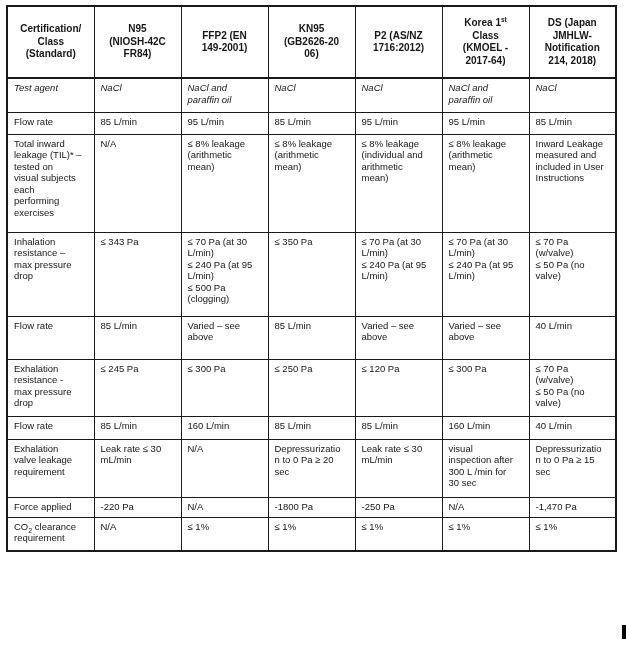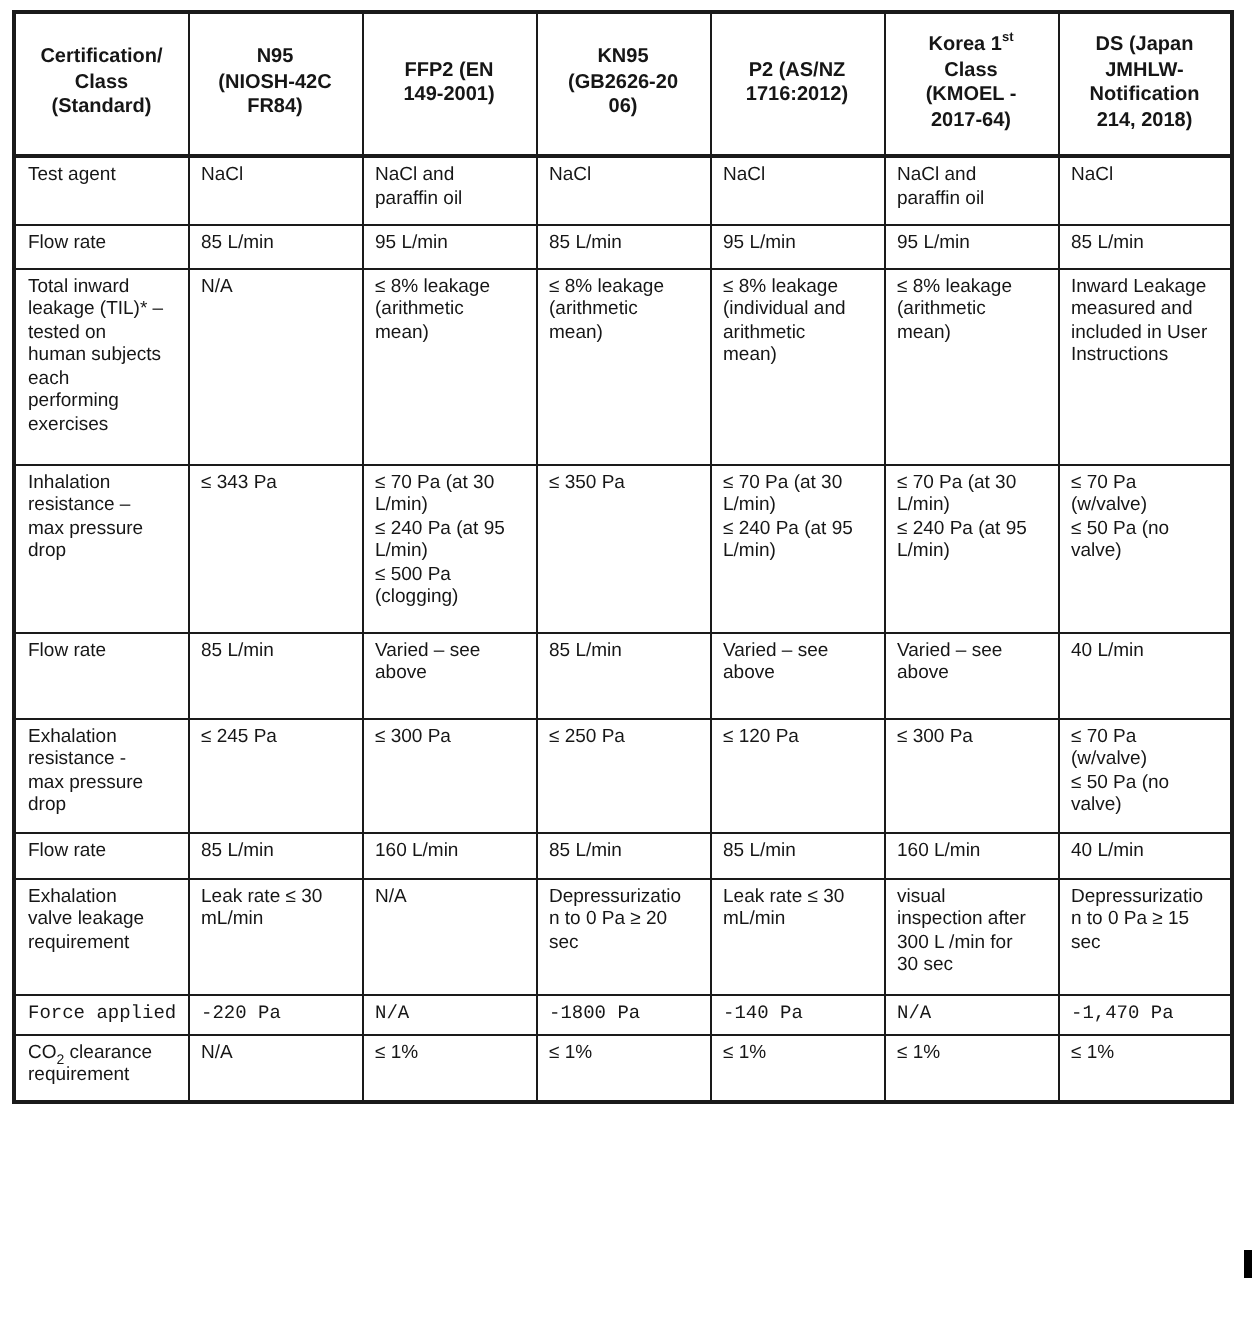--- a/index.html
+++ b/index.html
@@ -37,29 +37,29 @@
     overflow-wrap: break-word;
   }
   .t { white-space: pre-wrap; overflow-wrap: break-word; }
   sup .t { white-space: nowrap; }
   sup { font-size: 6.5px; line-height: 0; }
   sub { font-size: 7px; line-height: 0; }
 
   
   thead tr        { height: 72px; margin-top: 28px; }
   tbody tr.r0     { height: 60px; }
-  tbody tr.r1     { height: 34px; }
+  tbody tr.r1     { height: 34px; font-style: italic; }
   tbody tr.r2     { height: 22px; }
   tbody tr.r3     { height: 98px; }
   tbody tr.r4     { height: 84px; margin-top: 48px; }
   tbody tr.r5     { height: 43px; }
   tbody tr.r6     { height: 57px; }
   tbody tr.r7     { height: 23px; }
   tbody tr.r8     { height: 58px; }
-  tbody tr.r9     { height: 20px; font-family: Liberation Mono, monospace; }
+  tbody tr.r9     { height: 20px; }
   tbody tr.r10    { height: 34px; }
 
   .footnote {
     position: absolute; left: 7px; top: 616px;
     font-size: 10px; line-height: 1.2; color: #161616;
     width: 600px;
   }
   .cursor-artifact {
     position: absolute; left: 622px; top: 625px;
     width: 4px; height: 14px; background: #000;
@@ -114,21 +114,21 @@
         <td><span class="t">95 L/min</span></td>
         <td><span class="t">85 L/min</span></td>
         <td><span class="t">95 L/min</span></td>
         <td><span class="t">95 L/min</span></td>
         <td><span class="t">85 L/min</span></td>
       </tr>
       <tr class="r3">
         <td><span class="t">Total inward
 leakage (TIL)* –
 tested on
-human subjects
+visual subjects
 each
 performing
 exercises</span></td>
         <td><span class="t">N/A</span></td>
         <td><span class="t">≤ 8% leakage
 (arithmetic
 mean)</span></td>
         <td><span class="t">≤ 8% leakage
 (arithmetic
 mean)</span></td>
@@ -224,21 +224,21 @@
 30 sec</span></td>
         <td><span class="t">Depressurizatio
 n to 0 Pa ≥ 15
 sec</span></td>
       </tr>
       <tr class="r9">
         <td><span class="t">Force applied</span></td>
         <td><span class="t">-220 Pa</span></td>
         <td><span class="t">N/A</span></td>
         <td><span class="t">-1800 Pa</span></td>
-        <td><span class="t">-140 Pa</span></td>
+        <td><span class="t">-250 Pa</span></td>
         <td><span class="t">N/A</span></td>
         <td><span class="t">-1,470 Pa</span></td>
       </tr>
       <tr class="r10">
         <td><span class="t">CO</span><sub><span class="t">2</span></sub><span class="t"> clearance
 requirement</span></td>
         <td><span class="t">N/A</span></td>
         <td><span class="t">≤ 1%</span></td>
         <td><span class="t">≤ 1%</span></td>
         <td><span class="t">≤ 1%</span></td>

